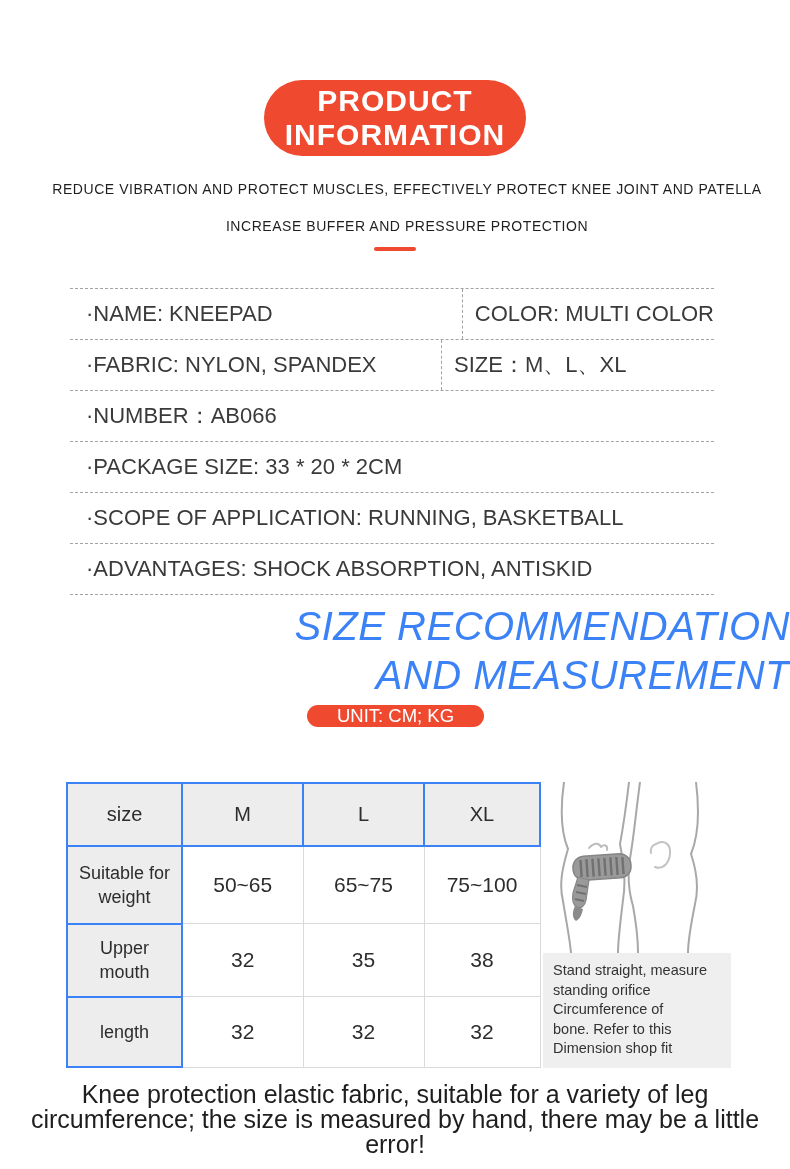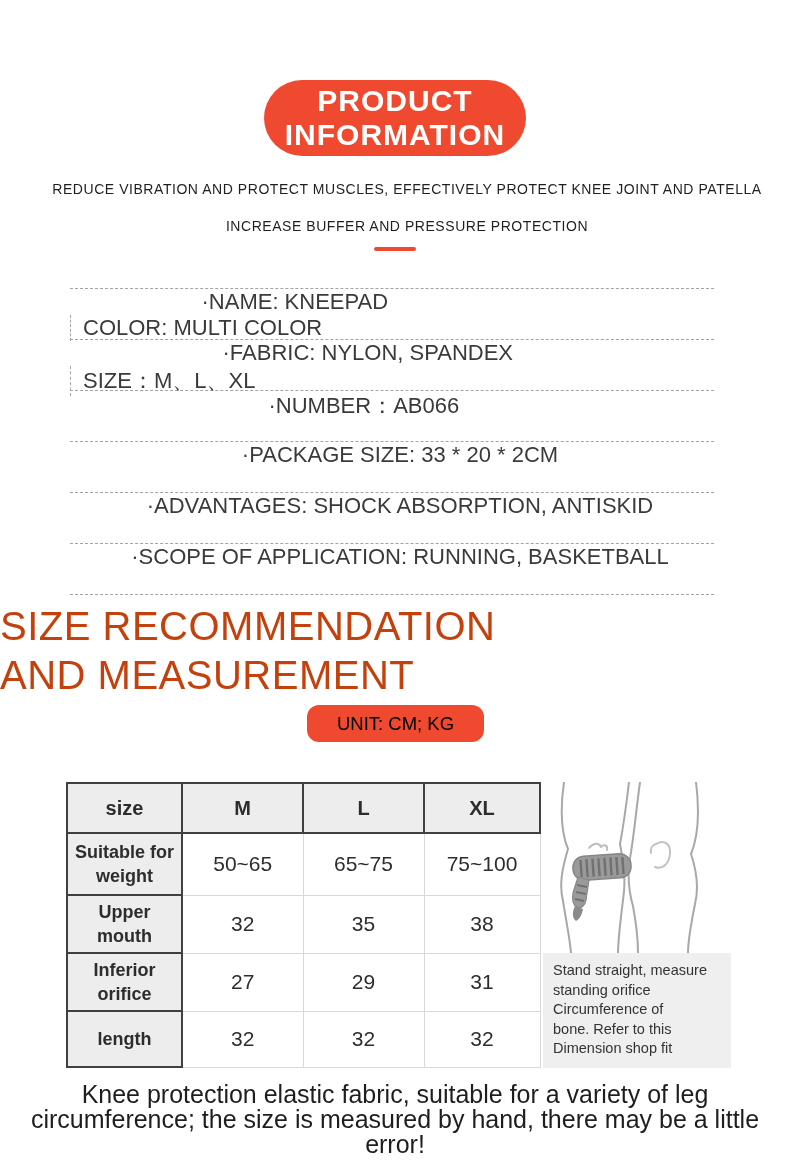--- a/index.html
+++ b/index.html
@@ -48,61 +48,59 @@
   .details {
     position: absolute; left: 70px; top: 288px; width: 644px;
     border-top: 1px dashed #a3a3a3;
     font-size: 22px; color: #3a3a3a;
   }
   .drow {
     display: flex; align-items: center;
     height: 51px;
     border-bottom: 1px dashed #a3a3a3;
     white-space: nowrap;
-    flex-direction: column;
   }
   .drow .dl { padding-left: 16px; }
   .drow .dr {
     border-left: 1px dashed #a3a3a3;
     align-self: stretch;
     display: flex; align-items: center;
     padding-left: 12px; flex: 1;
   }
   .r0 .dl { width: 413px; }
   .r1 .dl { width: 371px; }
   .r2 .dl { width: 279px; }
 
   
   .size-heading {
     position: absolute; left: 0; top: 602px; width: 100%;
-    text-align: left; color: #c2410c;
-    font-size: 40px; line-height: 49px; letter-spacing: 0.5px;
+    text-align: right; color: #3b82f6;
+    font-size: 40px; line-height: 49px; letter-spacing: 0.5px; font-style: italic;
   }
   .unit-badge {
     position: absolute; left: 307px; top: 705px;
-    width: 177px; height: 37px;
+    width: 177px; height: 22px;
     background: #ef4a30; border-radius: 12px;
-    color: #000000; font-size: 18.5px;
+    color: #ffffff; font-size: 18.5px;
     display: flex; align-items: center; justify-content: center;
   }
 
   
   .size-section {
     position: absolute; left: 66px; top: 782px;
     display: flex; gap: 2px;
   }
   table.sizes { border-collapse: collapse; table-layout: fixed; }
   table.sizes th, table.sizes td {
     text-align: center; vertical-align: middle;
     font-weight: normal; color: #2d2d2d;
   }
   table.sizes th {
     background: #ededed;
-    border: 2px solid #404040;
-    font-weight: bold;
+    border: 2px solid #3b82f6;
   }
   table.sizes td {
     background: #ffffff;
     border: 1px solid #d9d9d9;
     font-size: 21px;
   }
   th.col-head { font-size: 20px; }
   th.row-label { font-size: 18px; line-height: 24px; }
   .c0 { width: 115px; } .c1 { width: 121px; } .c2 { width: 121px; } .c3 { width: 116px; }
   tr.hrow  { height: 50px; }
@@ -150,24 +148,24 @@
       <span class="dl">·FABRIC: NYLON, SPANDEX</span>
       <span class="dr">SIZE：M、L、XL</span>
     </div>
     <div class="drow r2">
       <span class="dl">·NUMBER：AB066</span>
     </div>
     <div class="drow">
       <span class="dl">·PACKAGE SIZE: 33 * 20 * 2CM</span>
     </div>
     <div class="drow">
+      <span class="dl">·SCOPE OF APPLICATION: RUNNING, BASKETBALL</span>
+    </div>
+    <div class="drow">
       <span class="dl">·ADVANTAGES: SHOCK ABSORPTION, ANTISKID</span>
-    </div>
-    <div class="drow">
-      <span class="dl">·SCOPE OF APPLICATION: RUNNING, BASKETBALL</span>
     </div>
   </div>
 
   <div class="size-heading">
     <div>SIZE RECOMMENDATION</div>
     <div>AND MEASUREMENT</div>
   </div>
   <div class="unit-badge">
     <span>UNIT: CM; KG</span>
   </div>
@@ -191,29 +189,20 @@
         <td class="c3">75~100</td>
       </tr>
       <tr class="row-b">
         <th class="row-label c0">
           <div>Upper</div>
           <div>mouth</div>
         </th>
         <td class="c1">32</td>
         <td class="c2">35</td>
         <td class="c3">38</td>
-      </tr>
-      <tr class="row-c">
-        <th class="row-label c0">
-          <div>Inferior</div>
-          <div>orifice</div>
-        </th>
-        <td class="c1">27</td>
-        <td class="c2">29</td>
-        <td class="c3">31</td>
       </tr>
       <tr class="row-d">
         <th class="row-label c0">
           <div>length</div>
         </th>
         <td class="c1">32</td>
         <td class="c2">32</td>
         <td class="c3">32</td>
       </tr>
     </tbody>

